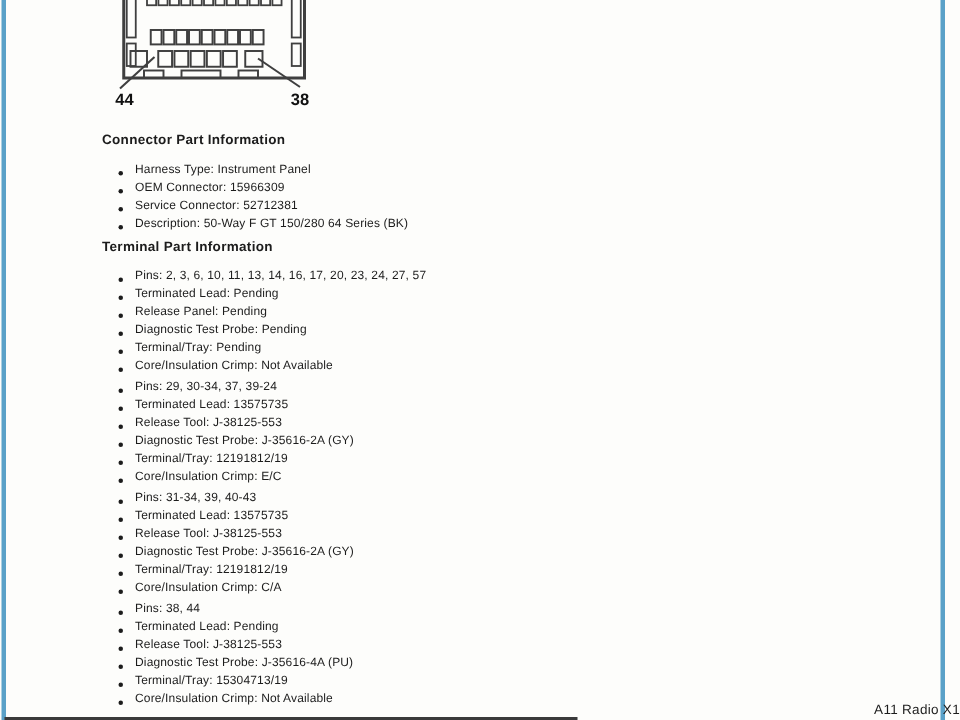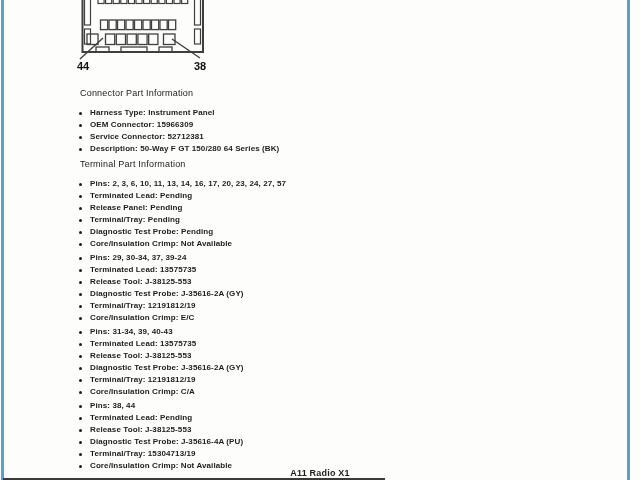--- a/index.html
+++ b/index.html
@@ -12,28 +12,28 @@
   }
   .blue-line{position:absolute;top:0;bottom:0;width:3px;background:#5aa1c8;}
   .blue-line.left{left:1px;}
   .blue-line.right{left:627px;}
   .connector-svg{position:absolute;left:70px;top:0;width:150px;height:78px;}
   .connector-svg rect, .connector-svg line{stroke:#3f3f3f;fill:none;}
   .pin{fill:#fcfcfa;}
   .foot{fill:#fdfdfb;}
   .pin-label{font-family:"Liberation Sans",sans-serif;font-size:11px;font-weight:bold;fill:#111;}
   .content{position:absolute;left:68px;top:88px;width:505px;}
-  .heading{font-size:9px;font-weight:normal;line-height:11px;letter-spacing:.2px;margin:0 0 8px 12px;}
+  .heading{font-size:9px;font-weight:bold;line-height:11px;letter-spacing:.2px;margin:0 0 8px 0;}
   .heading.second{margin-top:4px;}
-  .bullet-row{display:flex;align-items:flex-start;font-size:8px;line-height:12px;letter-spacing:.1px;font-weight:bold;}
+  .bullet-row{display:flex;align-items:center;font-size:8px;line-height:12px;letter-spacing:.1px;}
   .dot{flex:none;width:3px;height:3px;border-radius:50%;background:#1c1c1c;margin:4.5px 8px 0 11px;}
   .group{margin-top:2px;}
   .group.first{margin-top:0;}
-  .footer{position:absolute;left:0;top:468px;width:640px;text-align:center;
-          font-size:9px;font-weight:bold;letter-spacing:.2px;}
+  .footer{position:absolute;left:0;top:468px;width:640px;text-align:right;
+          font-size:9px;font-weight:normal;letter-spacing:.2px;}
   .bottom-rule{position:absolute;left:3px;top:478px;width:382px;height:2px;background:#3a3a3a;}
 </style>
 </head>
 <body>
 
 <div class="blue-line left"></div>
 <div class="blue-line right"></div>
 
 <svg class="connector-svg" viewBox="70 0 150 78" xmlns="http://www.w3.org/2000/svg">
 
@@ -126,25 +126,25 @@
     <div class="bullet-row">
       <span class="dot"></span>
       <span>Terminated Lead: Pending</span>
     </div>
     <div class="bullet-row">
       <span class="dot"></span>
       <span>Release Panel: Pending</span>
     </div>
     <div class="bullet-row">
       <span class="dot"></span>
+      <span>Diagnostic Test Probe: Pending</span>
+    </div>
+    <div class="bullet-row">
+      <span class="dot"></span>
       <span>Terminal/Tray: Pending</span>
-    </div>
-    <div class="bullet-row">
-      <span class="dot"></span>
-      <span>Diagnostic Test Probe: Pending</span>
     </div>
     <div class="bullet-row">
       <span class="dot"></span>
       <span>Core/Insulation Crimp: Not Available</span>
     </div>
   </div>
 
   <div class="group">
     <div class="bullet-row">
       <span class="dot"></span>

